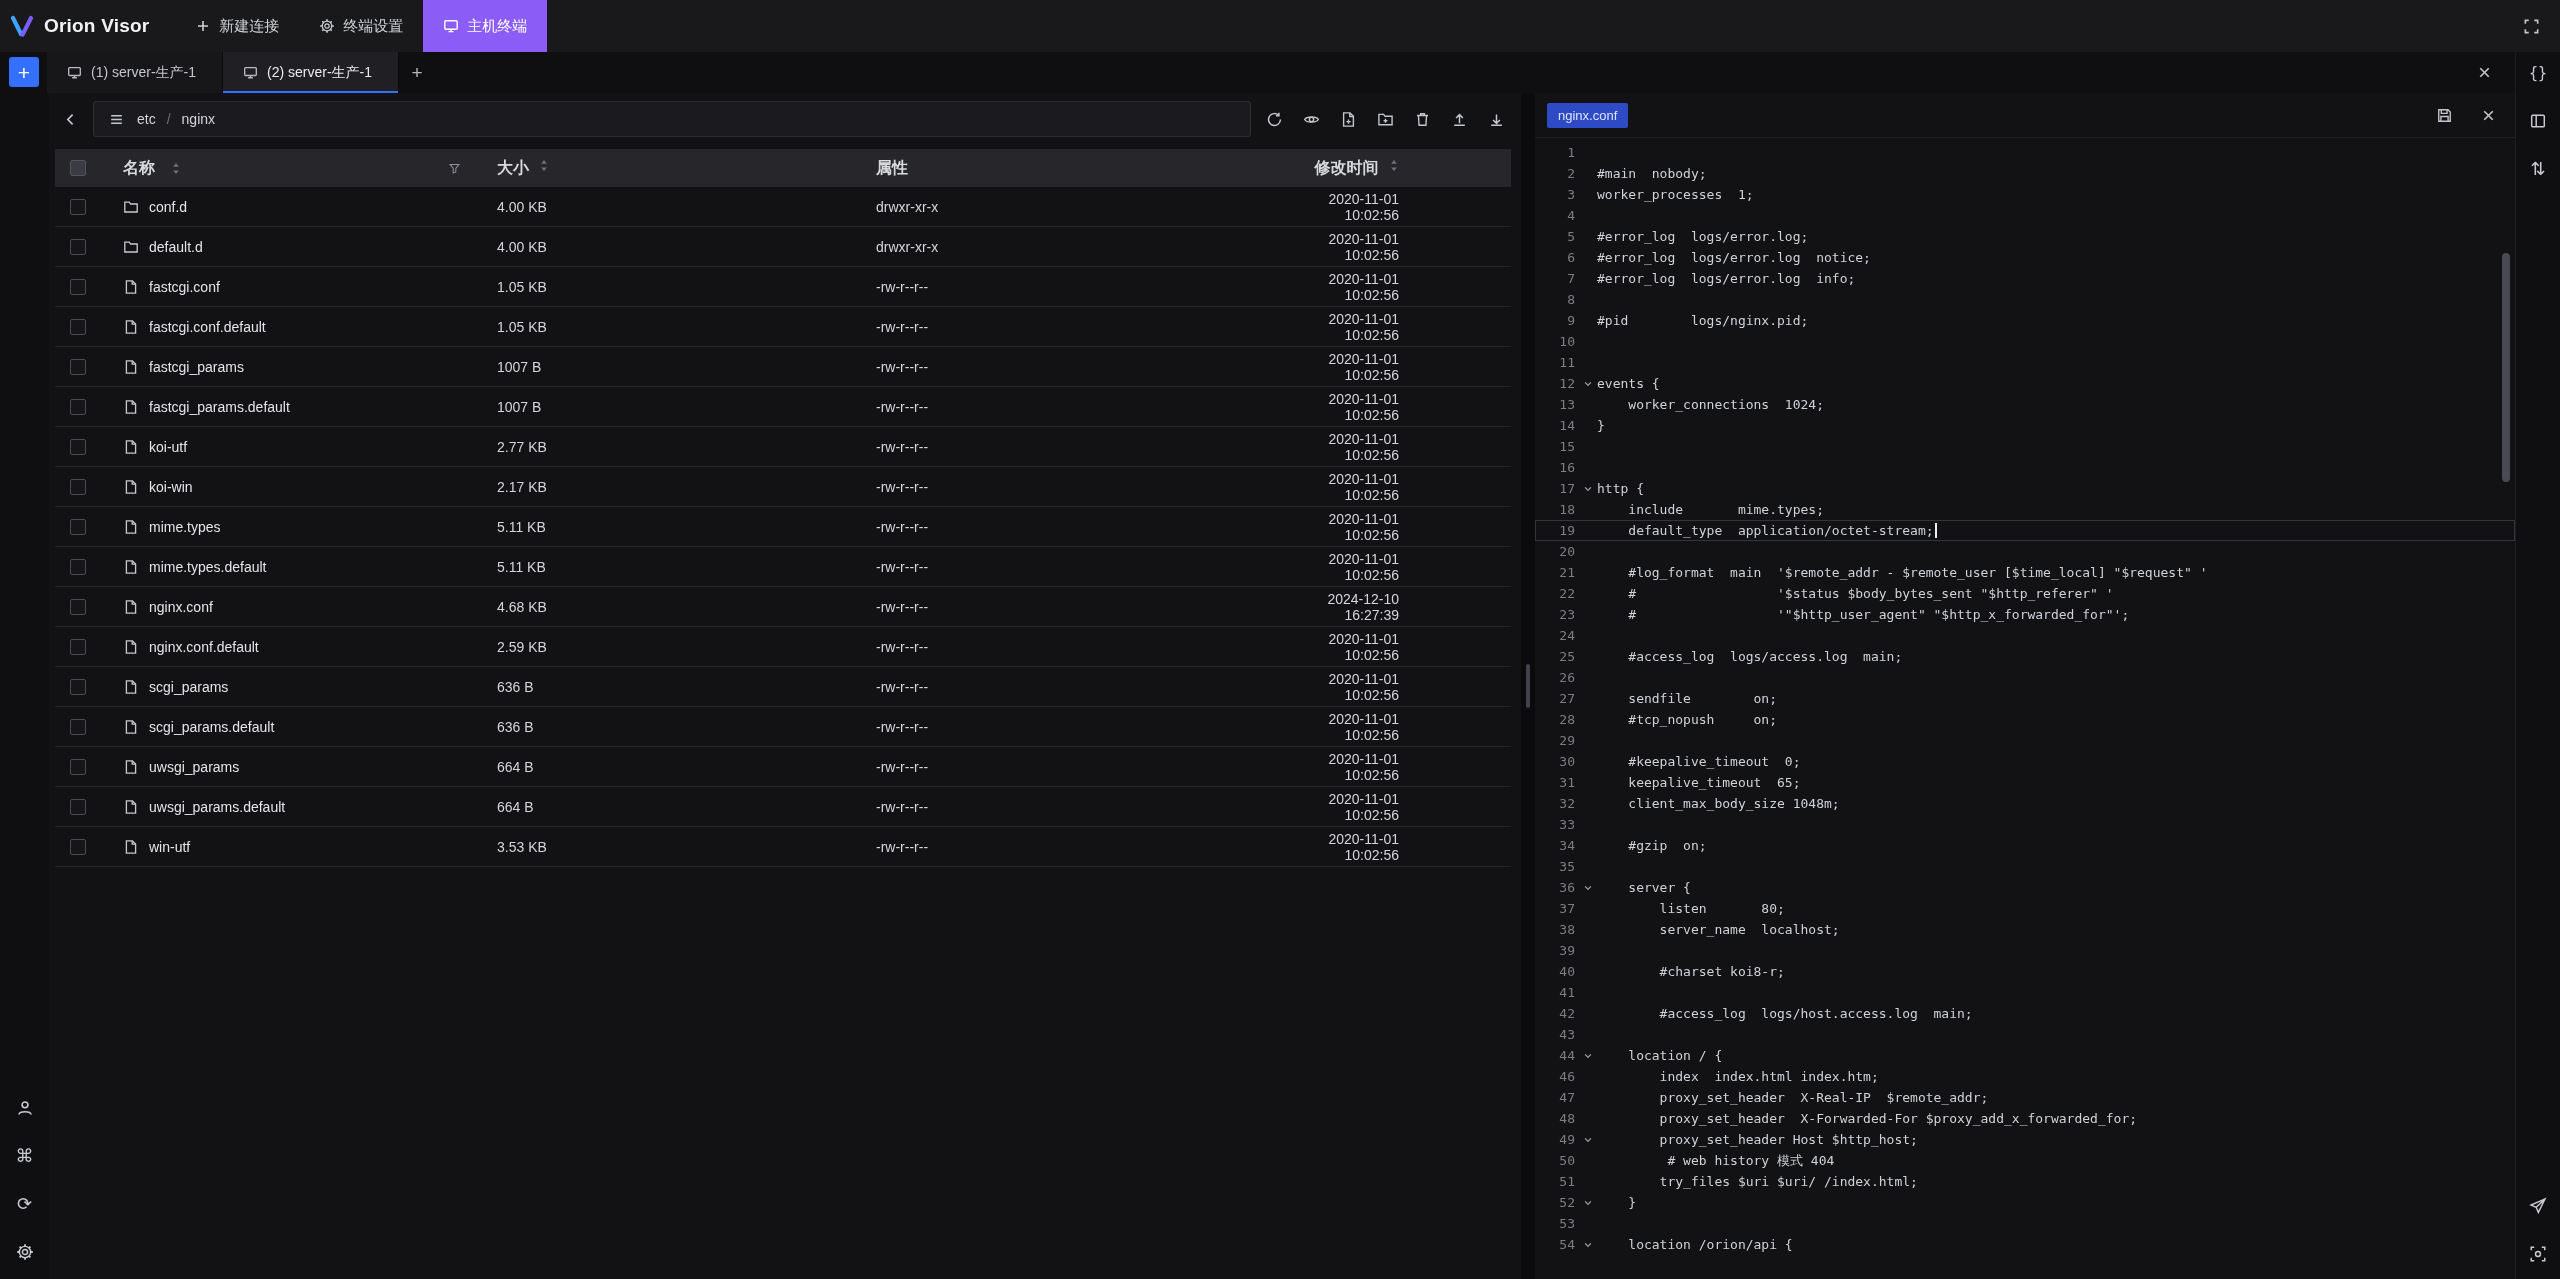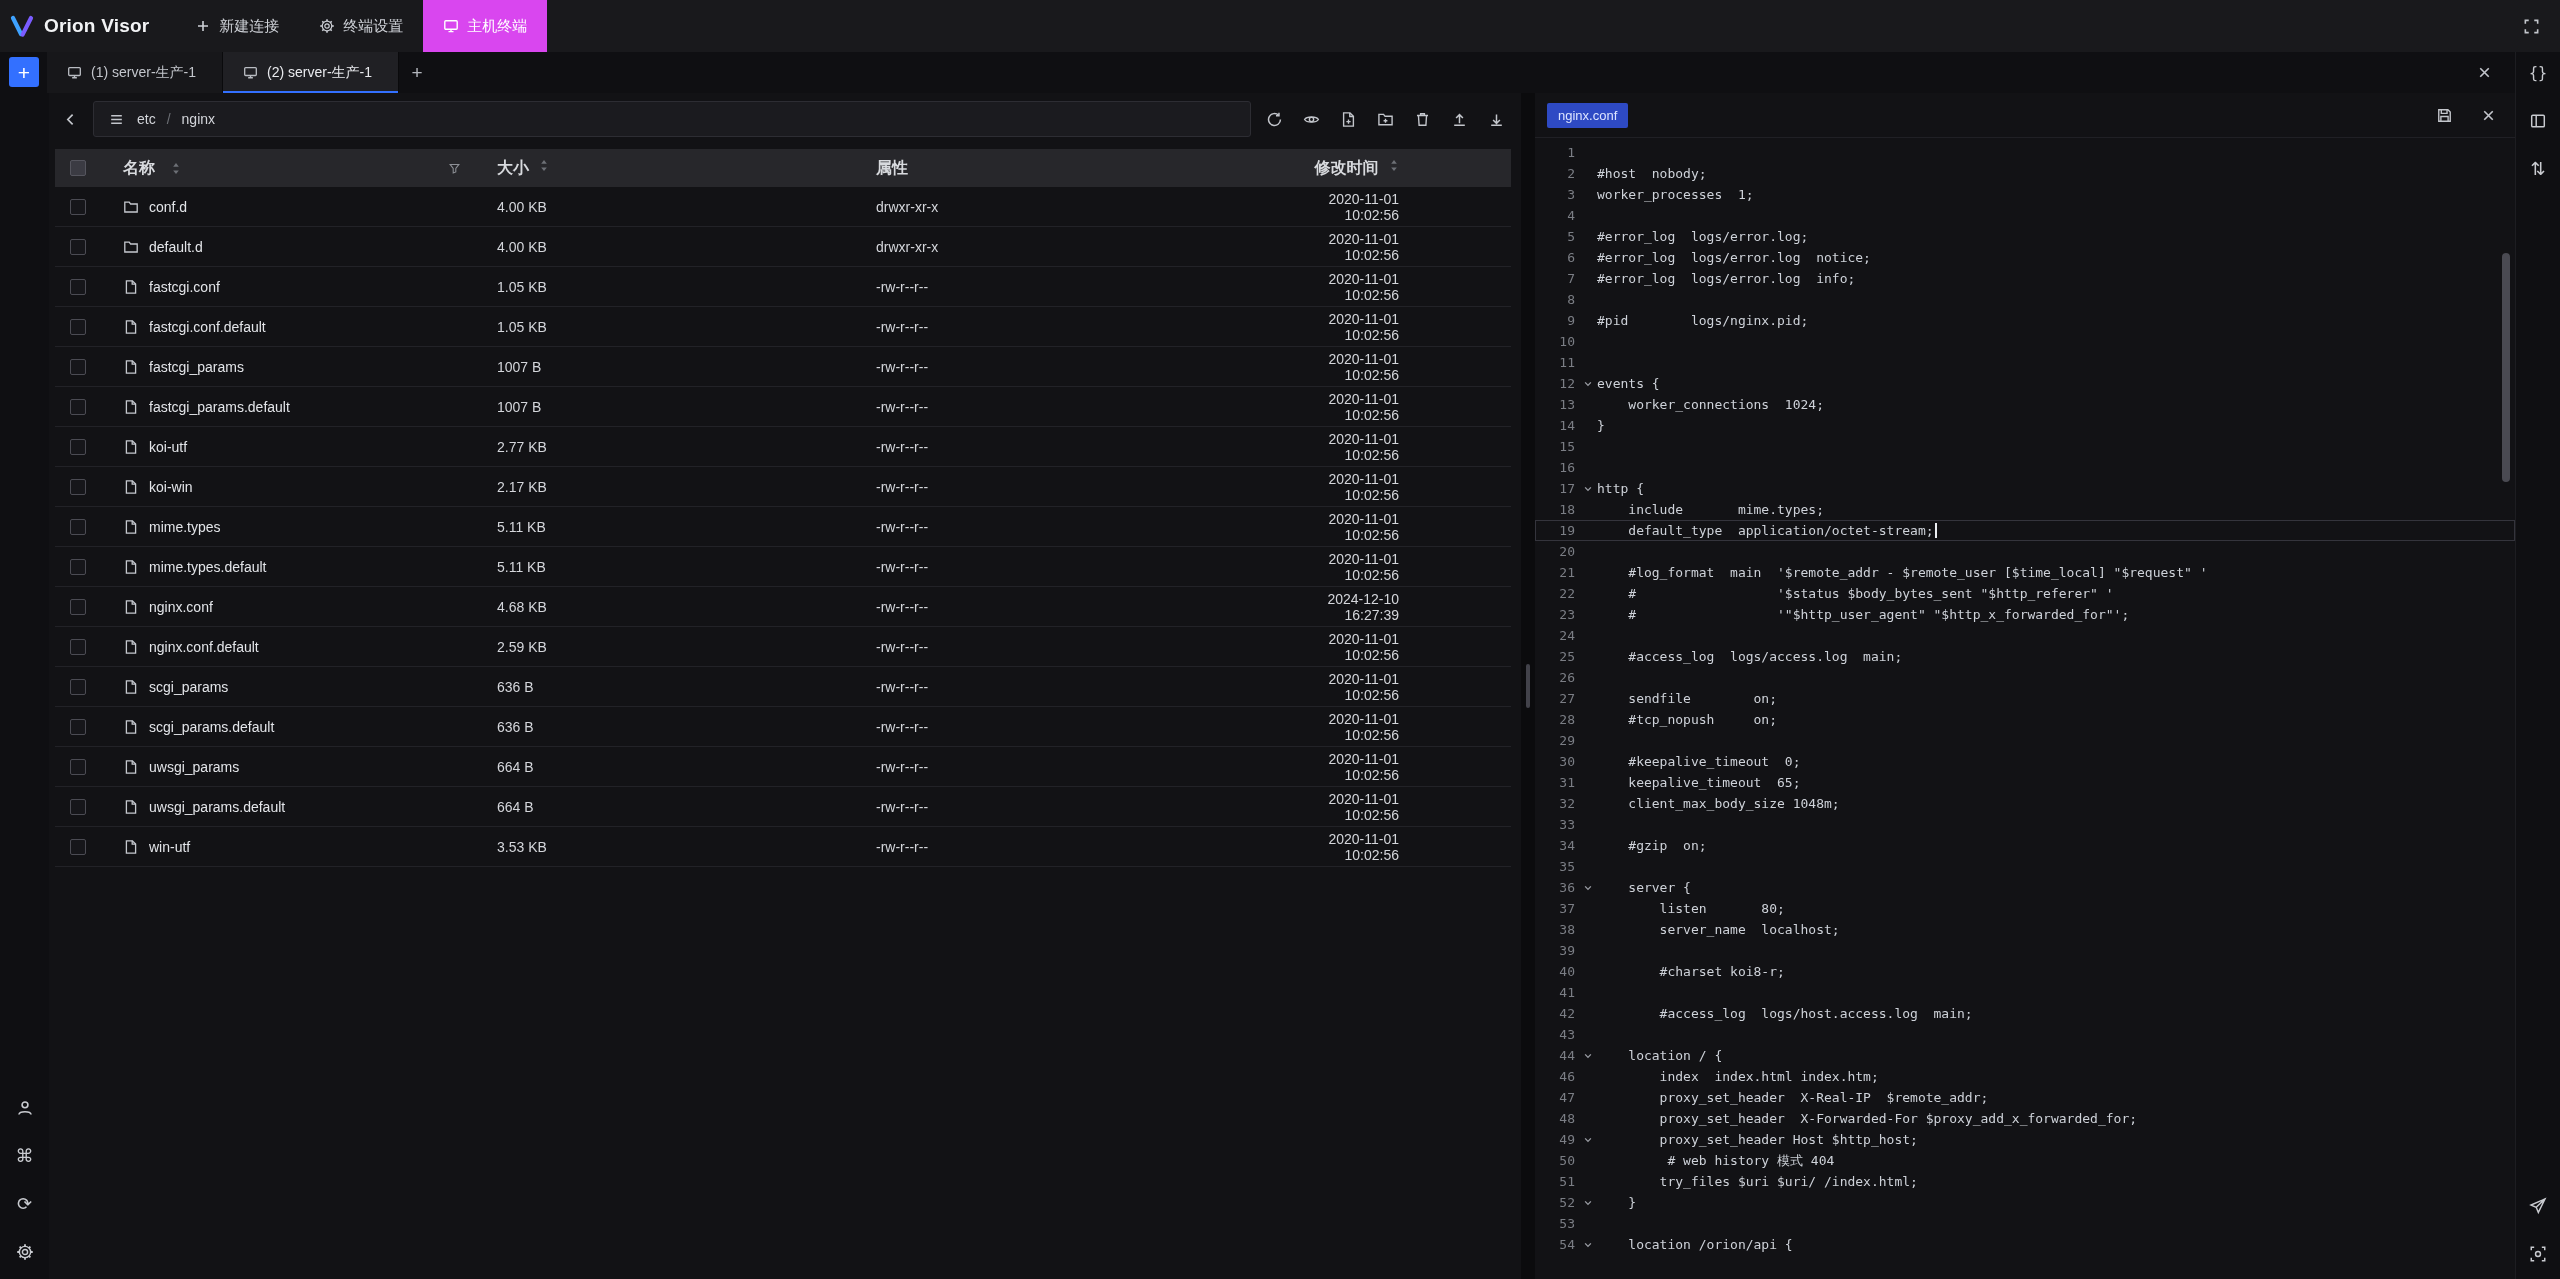--- a/index.html
+++ b/index.html
@@ -14,21 +14,21 @@
   .uni { font-size: 17px; line-height: 1; font-family: "DejaVu Sans", sans-serif; }
 
   
   .topbar { height: 52px; flex: none; background: #19191c; display: flex; align-items: stretch; }
   .brand { display: flex; align-items: center; gap: 10px; padding: 0 26px 0 10px; }
   .brand svg { width: 24px; height: 24px; }
   .brand-name { color: #f2f3f5; font-size: 19px; font-weight: bold; letter-spacing: .2px; }
   .top-menu { display: flex; align-items: stretch; font-family: Liberation Mono, monospace; }
   .menu-item { display: flex; align-items: center; gap: 8px; padding: 0 20px; color: #cdd0d6;
                font-size: 15px; cursor: pointer; }
-  .menu-item.active { background: #d946ef; color: #ffffff; }
+  .menu-item.active { background: #8b5cf6; color: #ffffff; }
   .mi-icon { display: flex; align-items: center; color: inherit; }
   .mi-icon svg { width: 16px; height: 16px; }
   .topbar-right { margin-left: auto; display: flex; align-items: center; padding-right: 14px; }
 
   
   .content-row { flex: 1; min-height: 0; display: flex; }
   .main-col { flex: 1; min-width: 0; display: flex; flex-direction: column; }
 
   .right-strip { width: 45px; flex: none; background: #0f0f12; border-left: 1px solid #1d1d21;
                  display: flex; flex-direction: column; align-items: center; padding: 6px 0 10px; gap: 18px; }
@@ -647,21 +647,21 @@
           <div class="editor-body">
             <div id="editor-lines">
                 <div class="eline">
                   <span class="gutter-num">1</span>
                   <span class="gutter-fold"></span>
                   <span class="code"></span>
                 </div>
                 <div class="eline">
                   <span class="gutter-num">2</span>
                   <span class="gutter-fold"></span>
-                  <span class="code">#host  nobody;</span>
+                  <span class="code">#main  nobody;</span>
                 </div>
                 <div class="eline">
                   <span class="gutter-num">3</span>
                   <span class="gutter-fold"></span>
                   <span class="code">worker_processes  1;</span>
                 </div>
                 <div class="eline">
                   <span class="gutter-num">4</span>
                   <span class="gutter-fold"></span>
                   <span class="code"></span>

